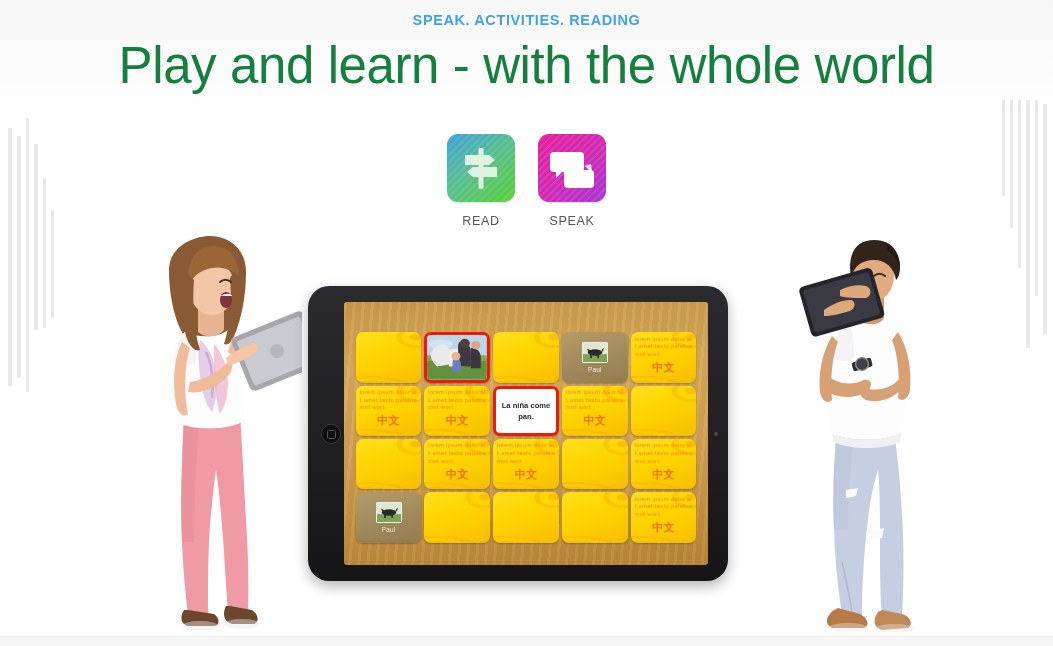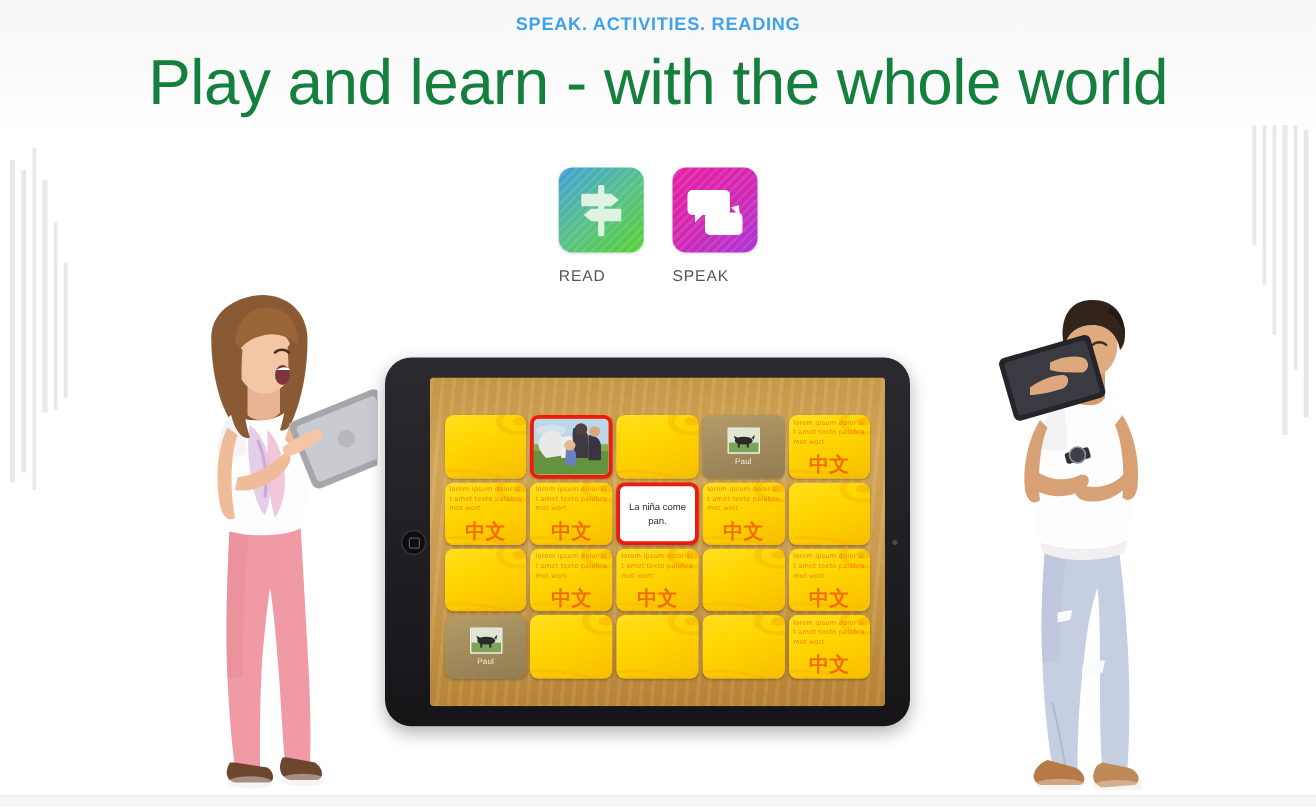--- a/index.html
+++ b/index.html
@@ -70,21 +70,21 @@
 
   
   .features {
     position: absolute;
     left: 0; top: 134px;
     width: 1053px;
     display: flex;
     justify-content: center;
     gap: 23px;
   }
-  .feature { width: 68px; }
+  .feature { width: 68px; text-align: center; }
   .tile {
     position: relative;
     width: 68px; height: 68px;
     border-radius: 11px;
     overflow: hidden;
     box-shadow: 0 1px 2px rgba(0,0,0,.13);
   }
   .tile::after {
     content: "";
     position: absolute; inset: 0;
@@ -197,40 +197,41 @@
     letter-spacing: .2px;
     padding: 5% 6%;
     overflow: hidden;
     word-break: break-all;
     text-align: left;
     font-family: "DejaVu Sans", sans-serif;
   }
   .card.back .glyphs .cjk {
     display: block;
     text-align: center;
-    font-size: 16px;
+    font-size: 11px;
     font-weight: bold;
     margin-top: 1px;
     color: #ef5a06;
   }
 
   
   .card.text-card {
     background: #ffffff;
     border: 3px solid #f01a0c;
     display: flex;
     align-items: center;
     justify-content: center;
     text-align: center;
     padding: 2px 5px;
   }
   .card.text-card span {
     font-size: 7.6px;
     color: #2c2c2c;
     line-height: 1.45;
+    font-weight: bold;
   }
 
   
   .card.photo-card { border: 3px solid #f01a0c; background: #8fb46a; }
   .card.photo-card svg { display:block; width: 100%; height: 100%; }
 
   
   .card.matched {
     background: linear-gradient(165deg, #b49c68 0%, #a08a5c 55%, #917c51 100%);
     display: flex;

